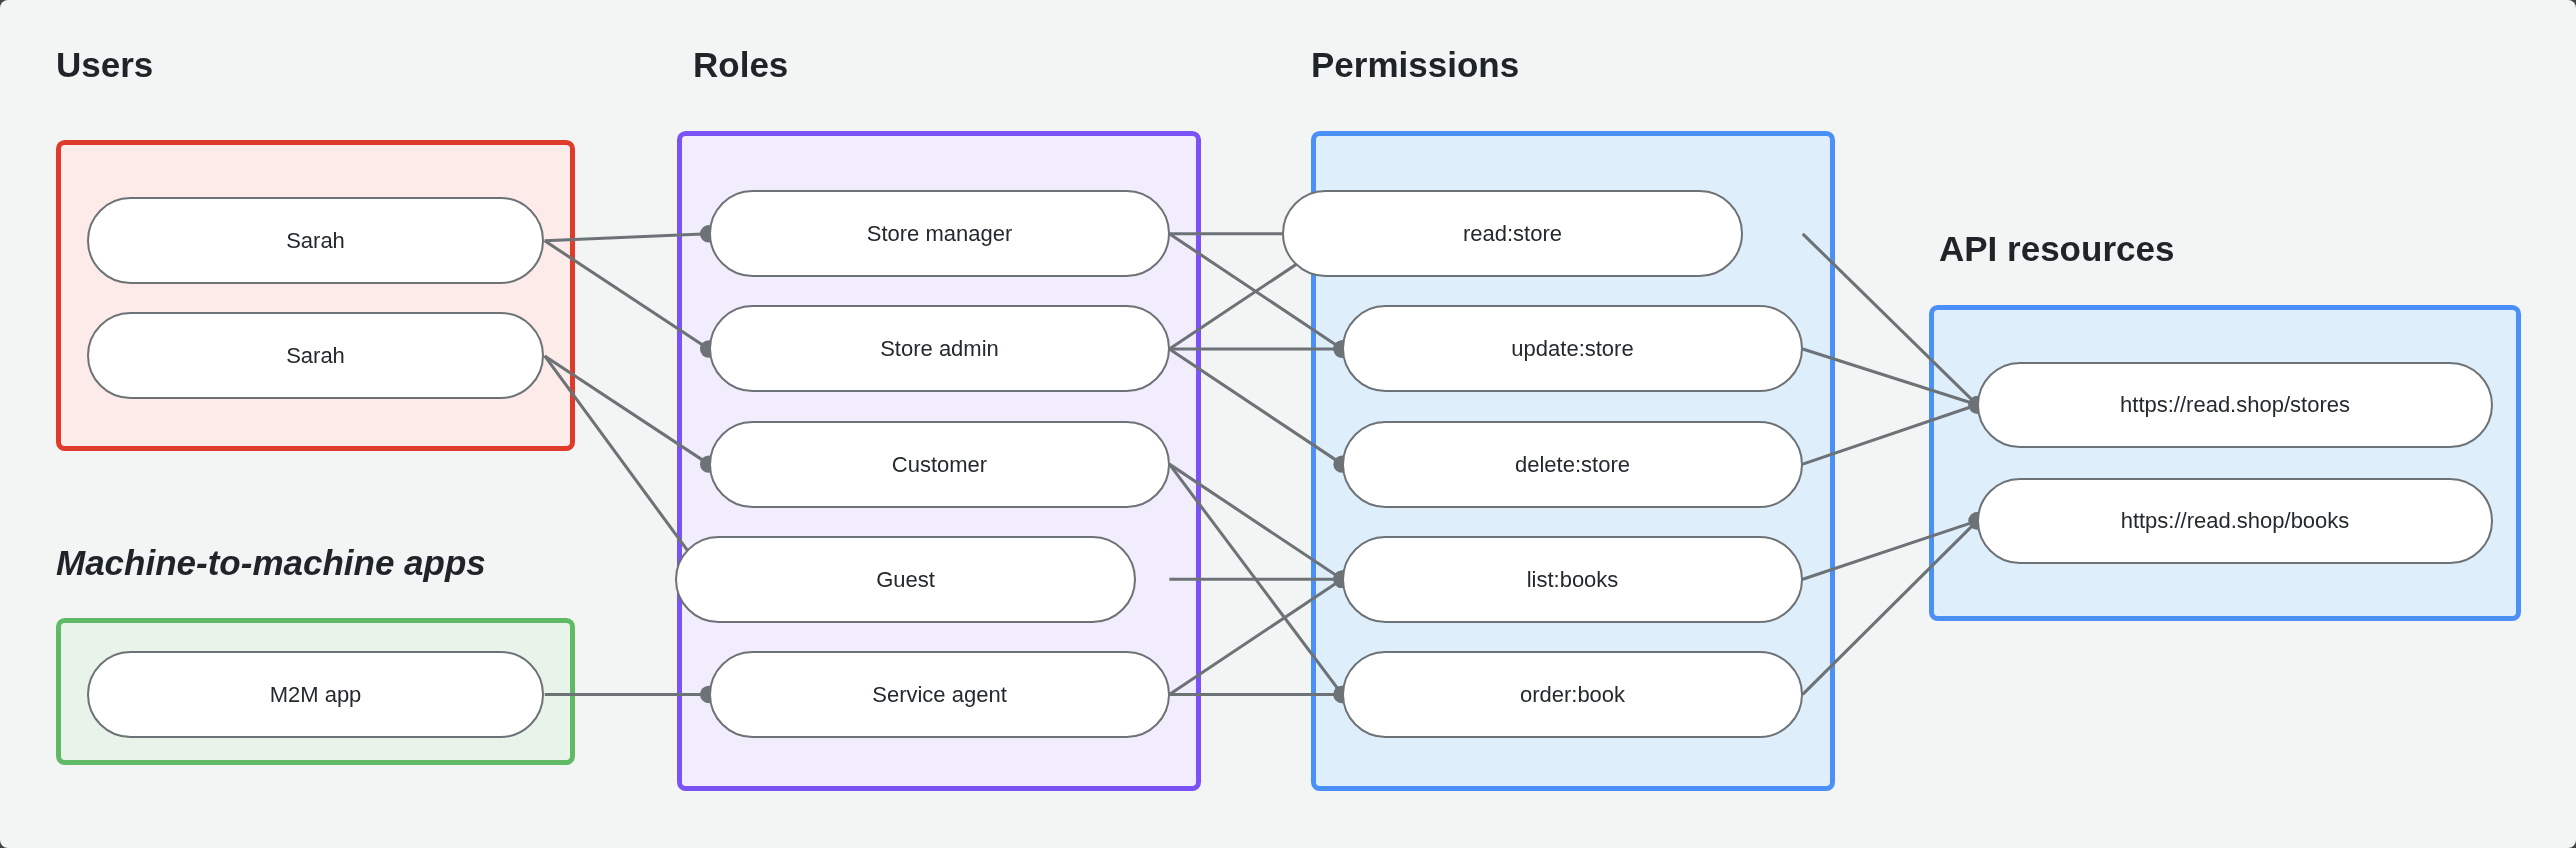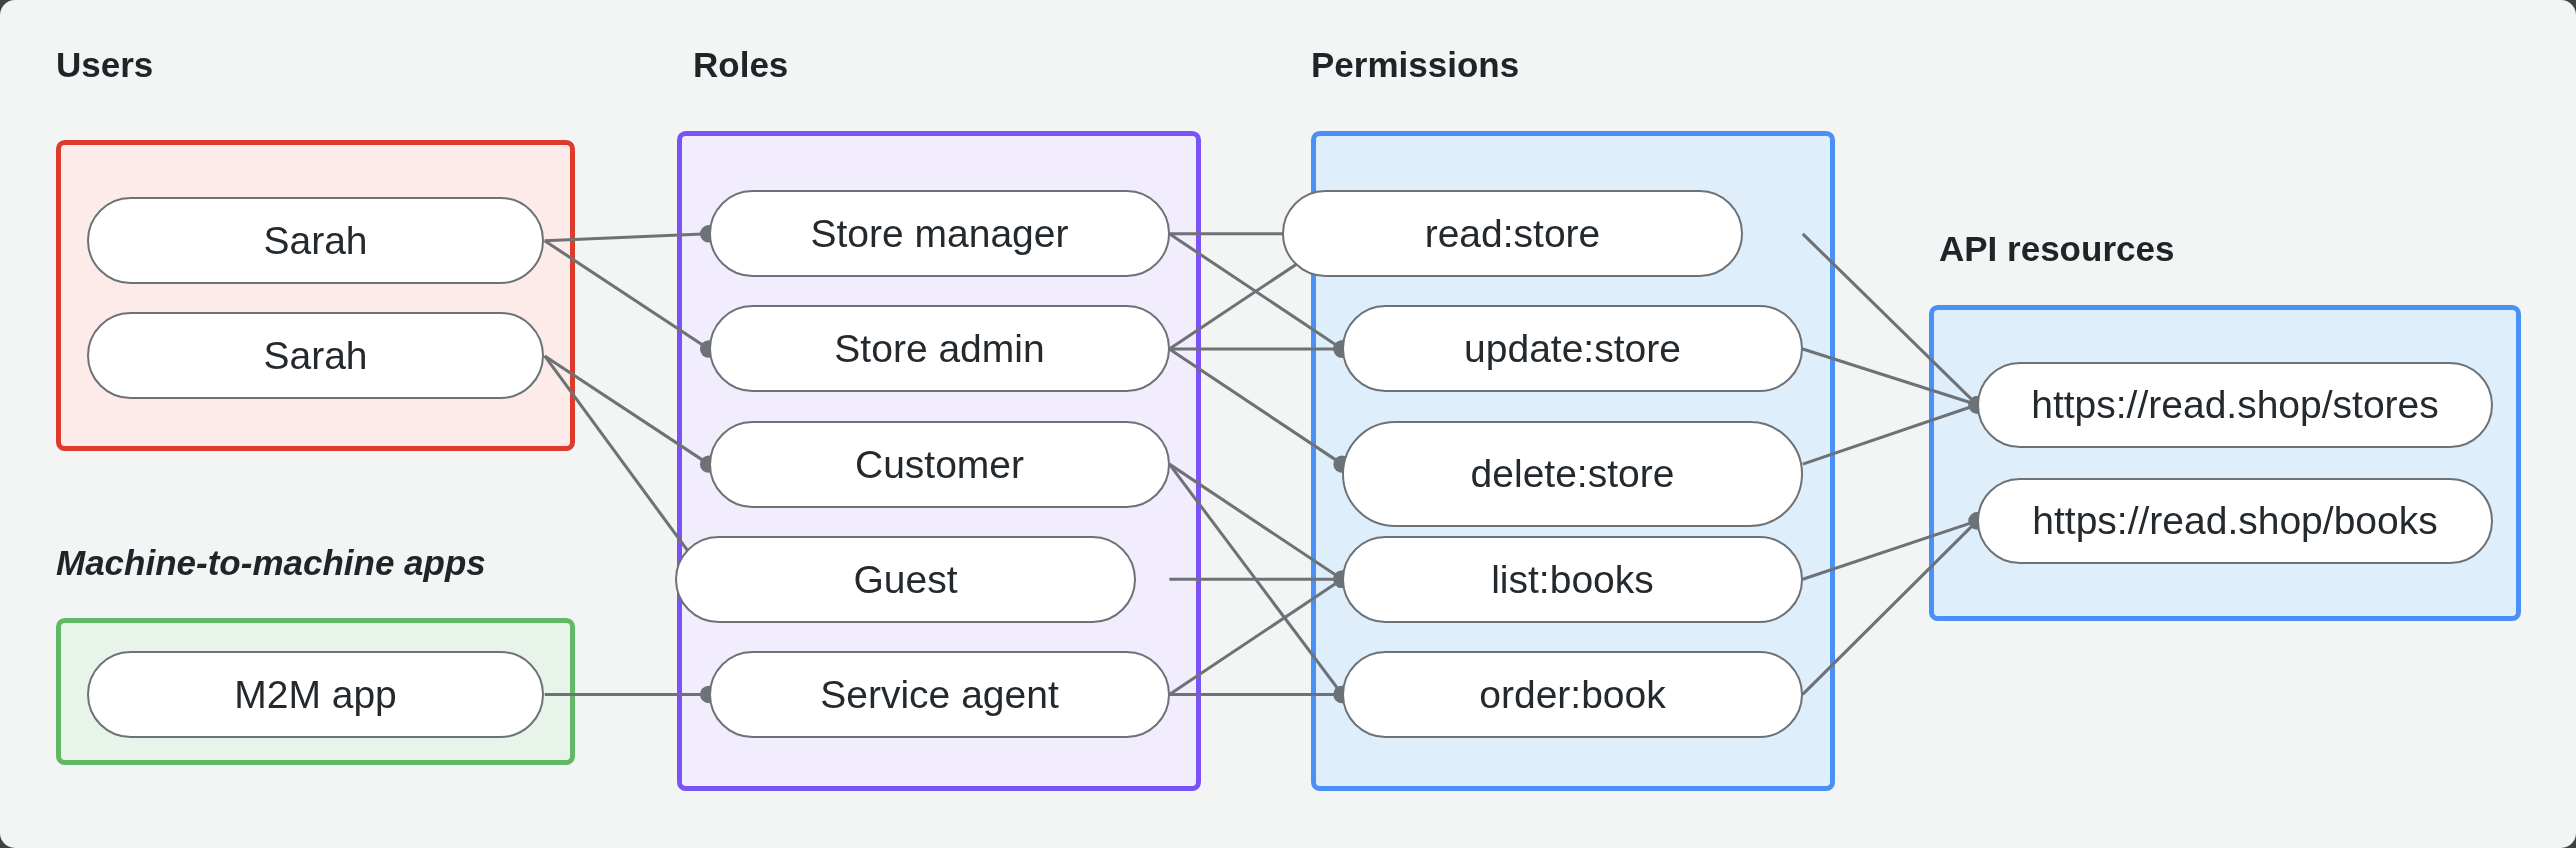--- a/index.html
+++ b/index.html
@@ -5,21 +5,21 @@
   html, body { margin: 0; padding: 0; }
   body {
     width: 2576px; height: 848px;
     background: #3a463f;
     font-family: "Liberation Sans", sans-serif;
   }
   .stage {
     position: relative;
     width: 2576px; height: 848px;
     background: #f3f5f4;
-    border-radius: 15px;
+    border-radius: 8px;
     overflow: hidden;
   }
   .group {
     position: absolute;
     box-sizing: border-box;
     border: 5.2px solid;
     border-radius: 8.7px;
     z-index: 1;
   }
   .group-label {
@@ -37,21 +37,21 @@
   }
   .node {
     position: absolute;
     box-sizing: border-box;
     background: #ffffff;
     border: 2.6px solid #6d7276;
     border-radius: 872px;
     display: flex;
     align-items: center;
     justify-content: center;
-    font-size: 39px;
+    font-size: 22px;
     color: #24292e;
     white-space: nowrap;
     z-index: 3;
   }
 </style>
 </head>
 <body>
 
 <div class="stage">
   <svg id="edge-layer" width="2576" height="848" viewBox="0 0 2952 972">
@@ -109,19 +109,19 @@
     <div class="node" style="left: 87px; top: 197px; width: 457px; height: 87px;">Sarah</div>
     <div class="node" style="left: 87px; top: 312px; width: 457px; height: 87px;">Sarah</div>
     <div class="node" style="left: 87px; top: 651px; width: 457px; height: 87px;">M2M app</div>
     <div class="node" style="left: 709px; top: 190px; width: 461px; height: 87px;">Store manager</div>
     <div class="node" style="left: 709px; top: 305px; width: 461px; height: 87px;">Store admin</div>
     <div class="node" style="left: 709px; top: 421px; width: 461px; height: 87px;">Customer</div>
     <div class="node" style="left: 675px; top: 536px; width: 461px; height: 87px;">Guest</div>
     <div class="node" style="left: 709px; top: 651px; width: 461px; height: 87px;">Service agent</div>
     <div class="node" style="left: 1282px; top: 190px; width: 461px; height: 87px;">read:store</div>
     <div class="node" style="left: 1342px; top: 305px; width: 461px; height: 87px;">update:store</div>
-    <div class="node" style="left: 1342px; top: 421px; width: 461px; height: 106px;">delete:store</div>
+    <div class="node" style="left: 1342px; top: 421px; width: 461px; height: 87px;">delete:store</div>
     <div class="node" style="left: 1342px; top: 536px; width: 461px; height: 87px;">list:books</div>
     <div class="node" style="left: 1342px; top: 651px; width: 461px; height: 87px;">order:book</div>
     <div class="node" style="left: 1977px; top: 362px; width: 516px; height: 86px;">https://read.shop/stores</div>
     <div class="node" style="left: 1977px; top: 478px; width: 516px; height: 86px;">https://read.shop/books</div>
   </div>
 
 
 </body></html>

